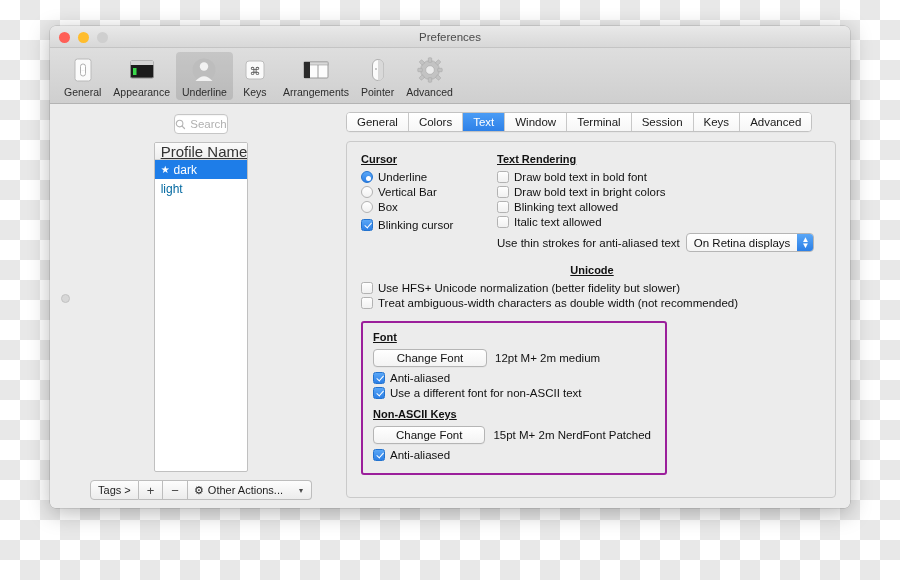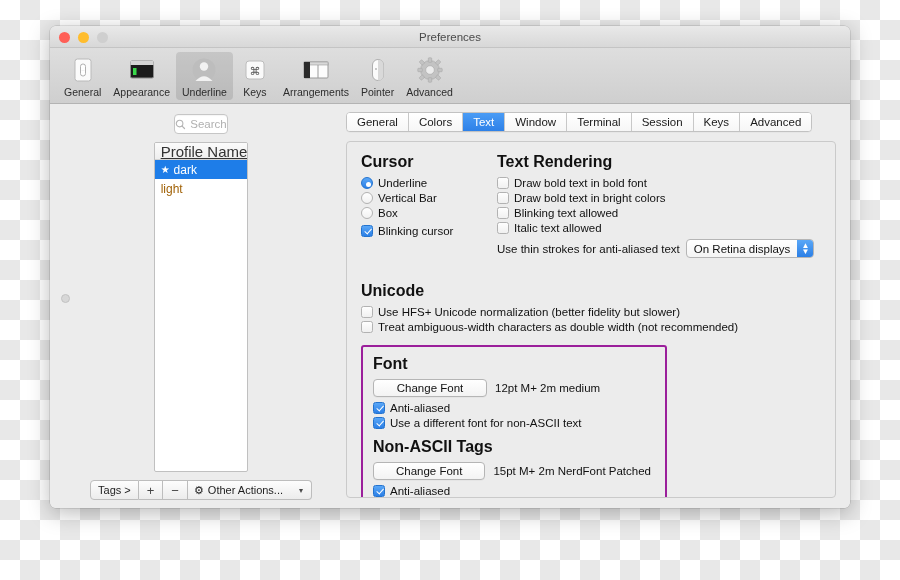--- a/index.html
+++ b/index.html
@@ -115,21 +115,21 @@
     border-bottom: 0.5px solid #d3d3d3;
     font-size: 15px; color: #333;
     display: flex; align-items: center;
     padding-left: 6px;
     text-decoration: underline;
   }
   .row {
     height: 19px;
     display: flex; align-items: center;
     padding-left: 6px;
-    font-size: 12px; color: #a16207;
+    font-size: 12px; color: #0369a1;
   }
   .row.selected { background: #1e7de8; color: #fff; }
   .row .star { margin-right: 4px; font-size: 10px; }
 
   .bottom-bar {
     margin-top: 8px;
     display: flex; align-items: stretch;
     height: 20px;
   }
   .seg {
@@ -191,22 +191,23 @@
     flex: 1;
     background: #ececec;
     border: 0.5px solid #cacaca;
     border-radius: 4px;
     padding: 11px 12px 10px 14px;
     position: relative;
     overflow: hidden;
   }
 
   .grp-title {
-    font-size: 16px; font-weight: bold; color: #111;
+    font-size: 11px; font-weight: bold; color: #111;
     margin-bottom: 6px;
+    text-decoration: underline;
   }
   .cols { display: flex; }
   .col-left { width: 136px; }
   .col-right { flex: 1; }
 
   .ctl-row {
     display: flex; align-items: center;
     gap: 5px;
     margin-bottom: 3px;
     font-size: 11.5px; color: #111;
@@ -277,21 +278,21 @@
   .popup-stepper {
     width: 16px;
     background: linear-gradient(to bottom,#5aa7f7,#2b7fe6);
     display: flex; flex-direction: column;
     align-items: center; justify-content: center;
     color: #fff;
     line-height: 6px;
     font-size: 8px;
   }
 
-  .section-gap { margin-top: 24px; }
+  .section-gap { margin-top: 12px; text-align: center; }
 
   
   .hl-box {
     margin-top: 12px;
     border: 2.5px solid #9b1f9b;
     border-radius: 3px;
     padding: 8px 10px 9px 10px;
     background: #ececec;
     width: 306px;
   }
@@ -531,21 +532,21 @@
 
           <div class="ctl-row">
             <span class="cb on"></span>
             <span>Anti-aliased</span>
           </div>
           <div class="ctl-row">
             <span class="cb on"></span>
             <span>Use a different font for non-ASCII text</span>
           </div>
 
-          <div class="grp-title" style="margin-top:9px">Non-ASCII Tags</div>
+          <div class="grp-title" style="margin-top:9px">Non-ASCII Keys</div>
 
           <div class="font-row">
             <div class="btn">Change Font</div>
             <div class="font-desc">15pt M+ 2m NerdFont Patched</div>
           </div>
 
           <div class="ctl-row">
             <span class="cb on"></span>
             <span>Anti-aliased</span>
           </div>

